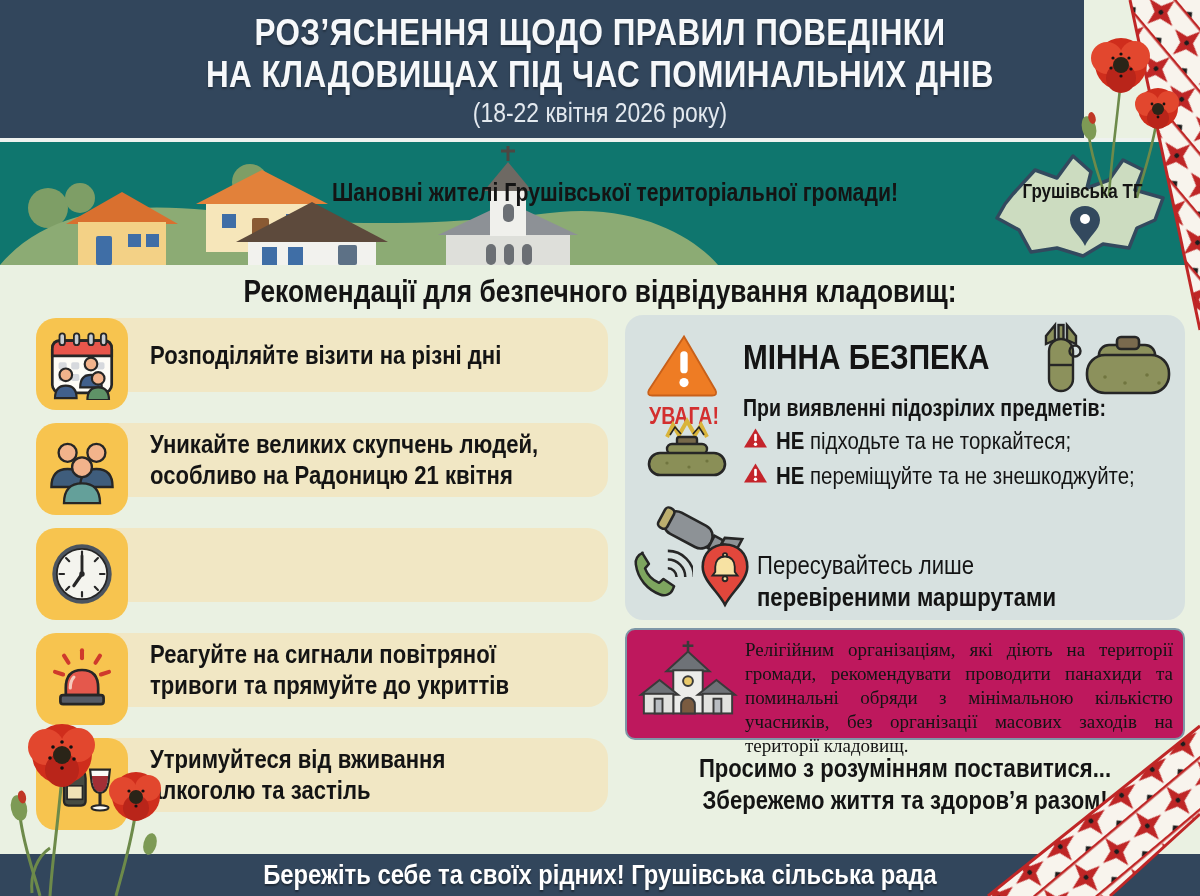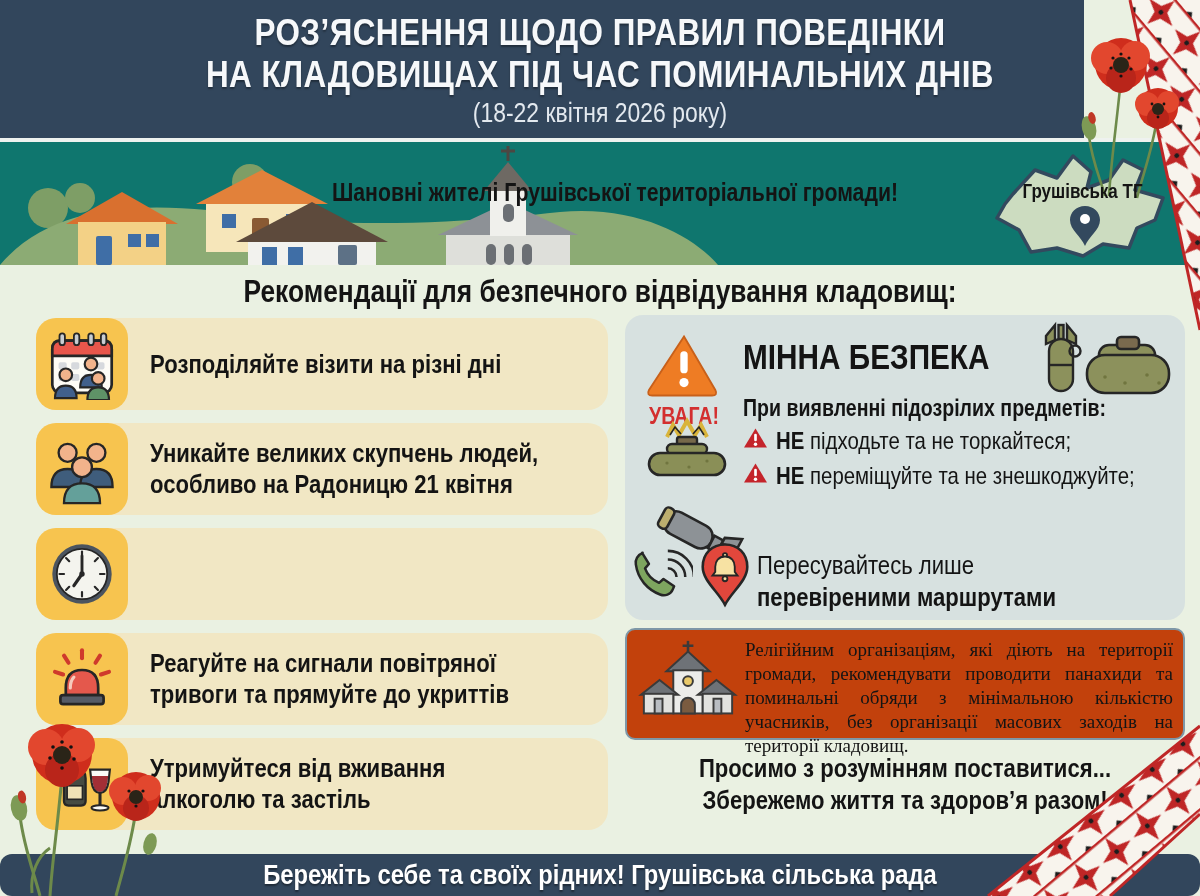--- a/index.html
+++ b/index.html
@@ -9,34 +9,34 @@
   .cnd{transform:scaleX(.85);}
   .oc{transform-origin:50% 50%;}
   .ol{transform-origin:0 50%;}
 
   
   .hdr{left:0;top:0;width:1084px;height:138px;background:#32465c;z-index:2;}
   .hdr-line{left:0;width:1200px;text-align:center;color:#f6f8fa;font-weight:bold;
     font-size:37px;letter-spacing:.5px;text-shadow:0 2px 2px rgba(0,0,0,.35);}
   .hdr-sub{left:0;top:98px;width:1200px;text-align:center;color:#e3e9ef;font-size:27px;}
   .sep{left:0;top:138px;width:1200px;height:4px;background:#eef2ef;z-index:2;}
-  .ftr{left:0;top:854px;width:1200px;height:42px;background:#32465c;z-index:2;border-radius:12px;}
+  .ftr{left:0;top:854px;width:1200px;height:42px;background:#32465c;z-index:2;}
   .ftr-text{width:1200px;line-height:42px;text-align:center;color:#fff;
     font-weight:bold;font-size:28px;text-shadow:0 2px 2px rgba(0,0,0,.4);}
 
   
   .band{left:0;top:142px;width:1200px;height:123px;background:#0f766e;z-index:1;}
   .greet{left:225px;top:36px;width:780px;text-align:center;font-weight:bold;
     font-size:25px;white-space:nowrap;}
   .map-label{left:1000px;top:180px;width:165px;text-align:center;font-weight:bold;
     font-size:20px;z-index:3;}
 
   
   .rec-head{left:0;top:274px;width:1200px;text-align:center;font-weight:bold;font-size:31px;z-index:2;}
-  .card{left:36px;width:572px;height:92px;background:#f1e7c4;border-radius:20px;z-index:2;}
+  .card{left:36px;width:572px;height:74px;background:#f1e7c4;border-radius:20px;z-index:2;}
   .card-icon{position:absolute;left:0;top:0;width:92px;height:92px;background:#f7c44f;
     border-radius:20px;display:flex;align-items:center;justify-content:center;}
   .card-text{position:absolute;left:114px;top:50%;transform:translateY(-50%) ;width:450px;}
   .card-text .cnd{font-weight:bold;font-size:26px;line-height:31px;white-space:nowrap;}
 
   
   .panel{left:625px;top:315px;width:560px;height:305px;background:#d7e1e0;border-radius:18px;z-index:2;}
   .attn{position:absolute;left:0;top:88px;width:118px;text-align:center;color:#d32f2f;
     font-weight:bold;font-size:23px;}
   .mtitle{position:absolute;left:118px;top:22px;font-weight:bold;font-size:35px;white-space:nowrap;}
@@ -44,21 +44,21 @@
   .mbullets{position:absolute;left:118px;top:112px;}
   .m-row{display:flex;align-items:flex-start;height:35px;}
   .m-row svg{flex:0 0 auto;margin-right:8px;}
   .m-row .btxt{font-size:24px;white-space:nowrap;display:inline-block;}
   .m-row b{font-weight:bold;}
   .route-text{position:absolute;left:132px;top:234px;}
   .route-text .l1{font-size:26px;line-height:32px;white-space:nowrap;}
   .route-text .l2{font-size:26px;line-height:32px;font-weight:bold;white-space:nowrap;}
 
   
-  .note{left:625px;top:628px;width:560px;height:112px;background:#c2410c;
+  .note{left:625px;top:628px;width:560px;height:112px;background:#be185d;
     border:2px solid #7e97a7;border-radius:10px;box-sizing:border-box;z-index:2;}
   .note-text{position:absolute;left:118px;top:8px;width:428px;
     font-family:"Liberation Serif",serif;font-size:19px;line-height:24px;text-align:justify;}
 
   .closing{left:625px;top:752px;width:560px;text-align:center;z-index:2;}
   .closing div{font-weight:bold;font-size:26px;line-height:32px;white-space:nowrap;}
 
   .deco{pointer-events:none;}
 </style>
 </head>

